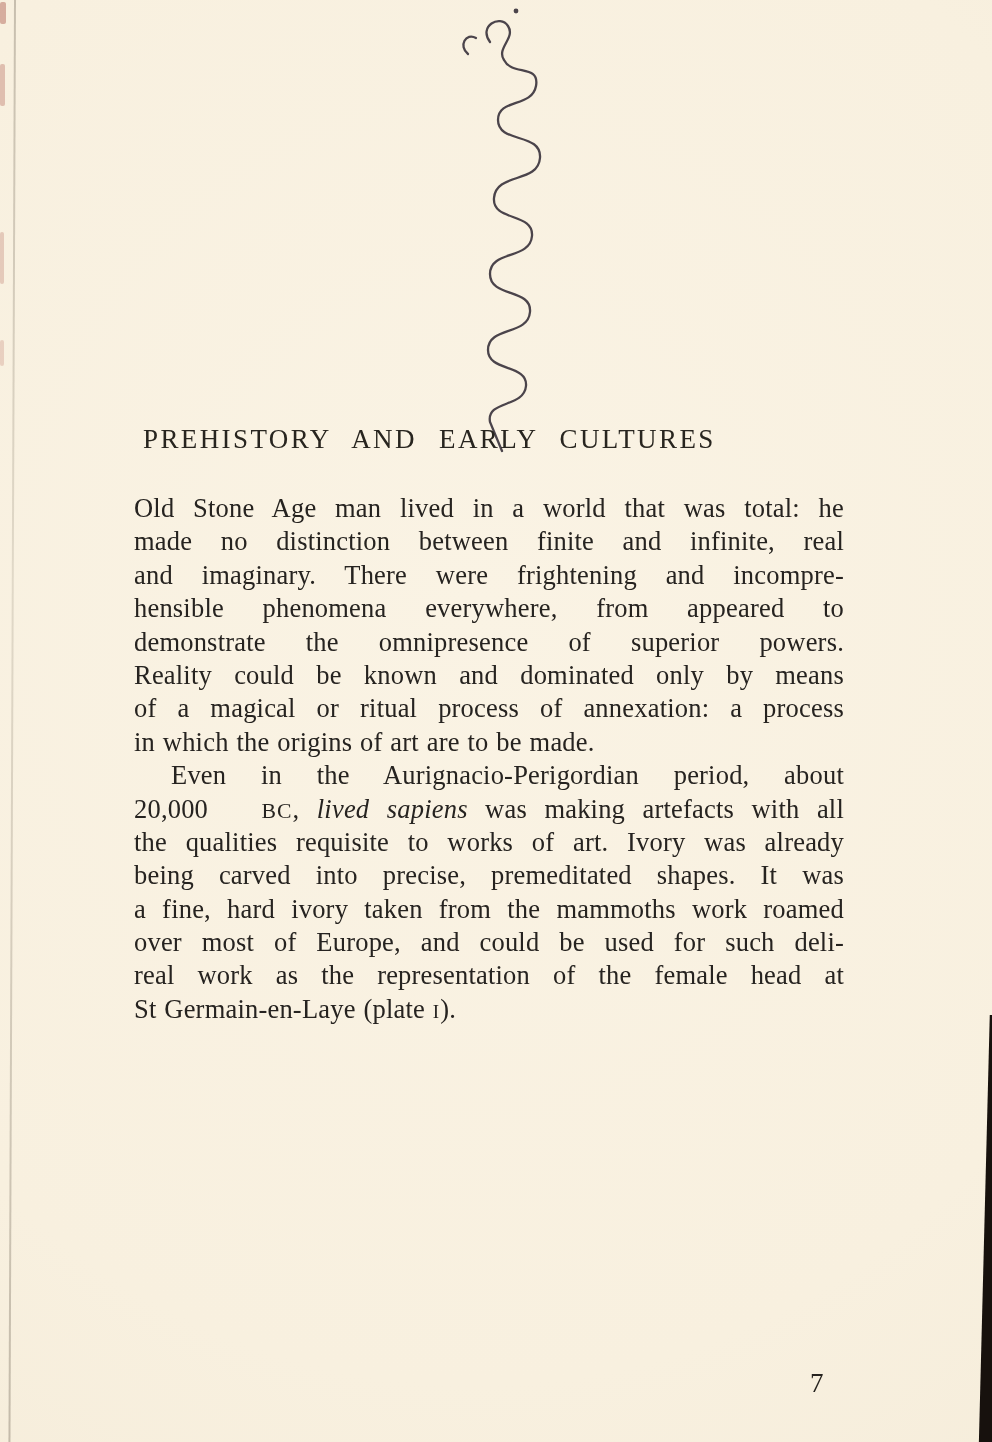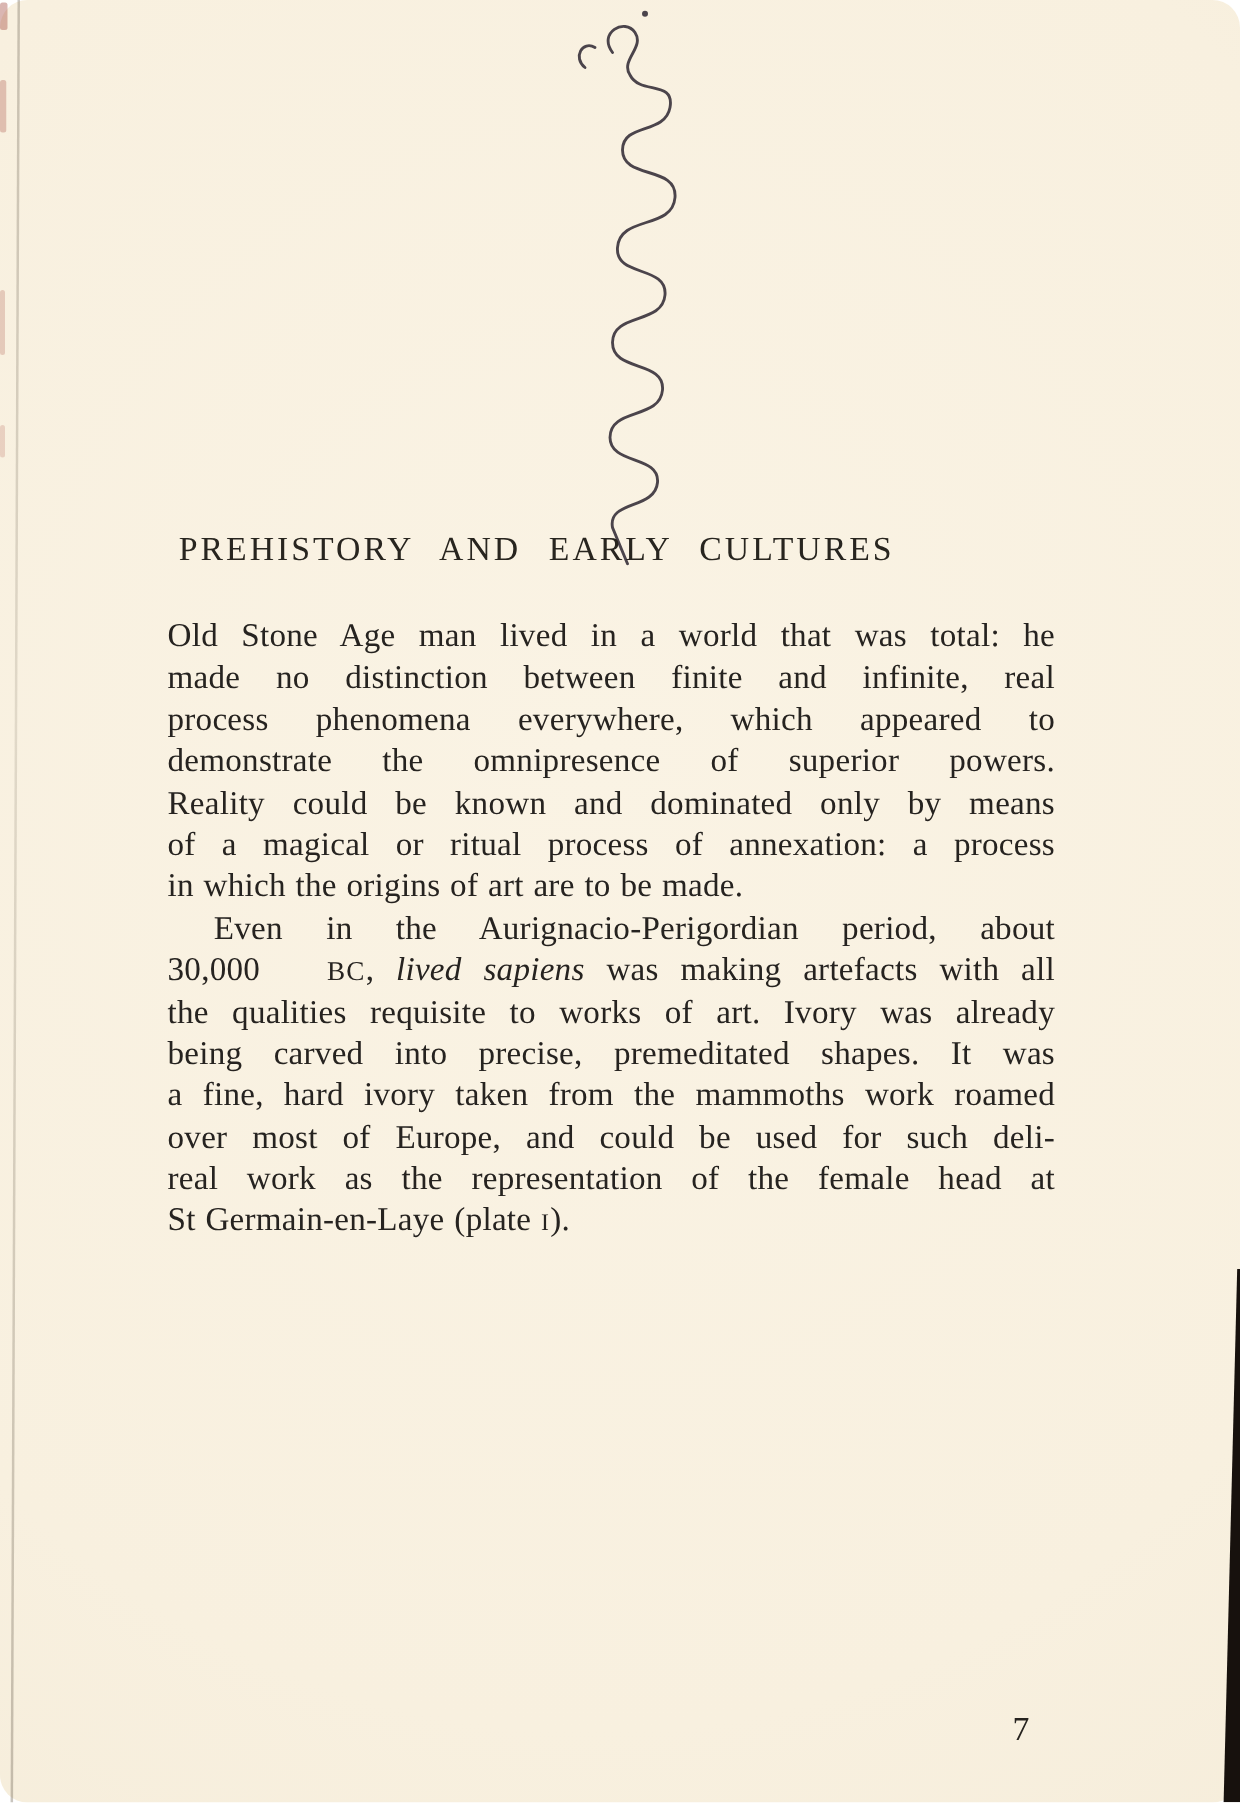--- a/index.html
+++ b/index.html
@@ -6,21 +6,20 @@
   body{
     width:992px;height:1442px;
     font-family:"Liberation Serif", serif;
     overflow:hidden;
     position:relative;
   }
   .page{
     position:absolute;inset:0;
     background:
       radial-gradient(ellipse 120% 90% at 48% 42%, #faf3e4 0%, #f8f0df 60%, #f4ebd8 95%, #f1e7d2 100%);
-    border-radius: 22px;
   }
   
   .crease{
     position:absolute;left:14px;top:0;width:2px;height:1442px;
     background:linear-gradient(to bottom, rgba(120,110,95,.38), rgba(140,130,112,.22) 40%, rgba(120,110,95,.4));
     transform:rotate(0.22deg);transform-origin:top left;
   }
   
   .edge-mark{position:absolute;left:0;border-radius:2px;background:rgba(158,62,52,.38);}
   .m1{top:2px;width:6px;height:22px;}
@@ -90,27 +89,28 @@
                L 74 447"></path>
       <path d="M 40 50 C 30 42, 38 28, 48 34"></path>
     </g>
   </svg>
 
   <div class="heading">PREHISTORY AND EARLY CULTURES</div>
 
   <div class="body-text">
       <div class="line"><span>Old Stone Age man lived in a world that was total: he</span></div>
       <div class="line"><span>made no distinction between finite and infinite, real</span></div>
-      <div class="line"><span>process phenomena everywhere, which appeared to</span></div>
+      <div class="line"><span>and imaginary. There were frightening and incompre-</span></div>
+      <div class="line"><span>hensible phenomena everywhere, from appeared to</span></div>
       <div class="line"><span>demonstrate the omnipresence of superior powers.</span></div>
       <div class="line"><span>Reality could be known and dominated only by means</span></div>
       <div class="line"><span>of a magical or ritual process of annexation: a process</span></div>
       <div class="line last"><span>in which the origins of art are to be made.</span></div>
       <div class="line indent"><span>Even in the Aurignacio-Perigordian period, about</span></div>
-      <div class="line"><span>30,000 </span><span class="sc" style="font-size: 0.82em; margin-left: 36px;">BC</span><span>, </span><span class="italic">lived sapiens</span><span> was making artefacts with all</span></div>
+      <div class="line"><span>20,000 </span><span class="sc" style="font-size: 0.82em; margin-left: 36px;">BC</span><span>, </span><span class="italic">lived sapiens</span><span> was making artefacts with all</span></div>
       <div class="line"><span>the qualities requisite to works of art. Ivory was already</span></div>
       <div class="line"><span>being carved into precise, premeditated shapes. It was</span></div>
       <div class="line"><span>a fine, hard ivory taken from the mammoths work roamed</span></div>
       <div class="line"><span>over most of Europe, and could be used for such deli-</span></div>
       <div class="line"><span>real work as the representation of the female head at</span></div>
       <div class="line last"><span>St Germain-en-Laye (plate </span><span class="sc">i</span><span>).</span></div>
     </div>
 
   <div class="page-number">7</div>
 </div>

